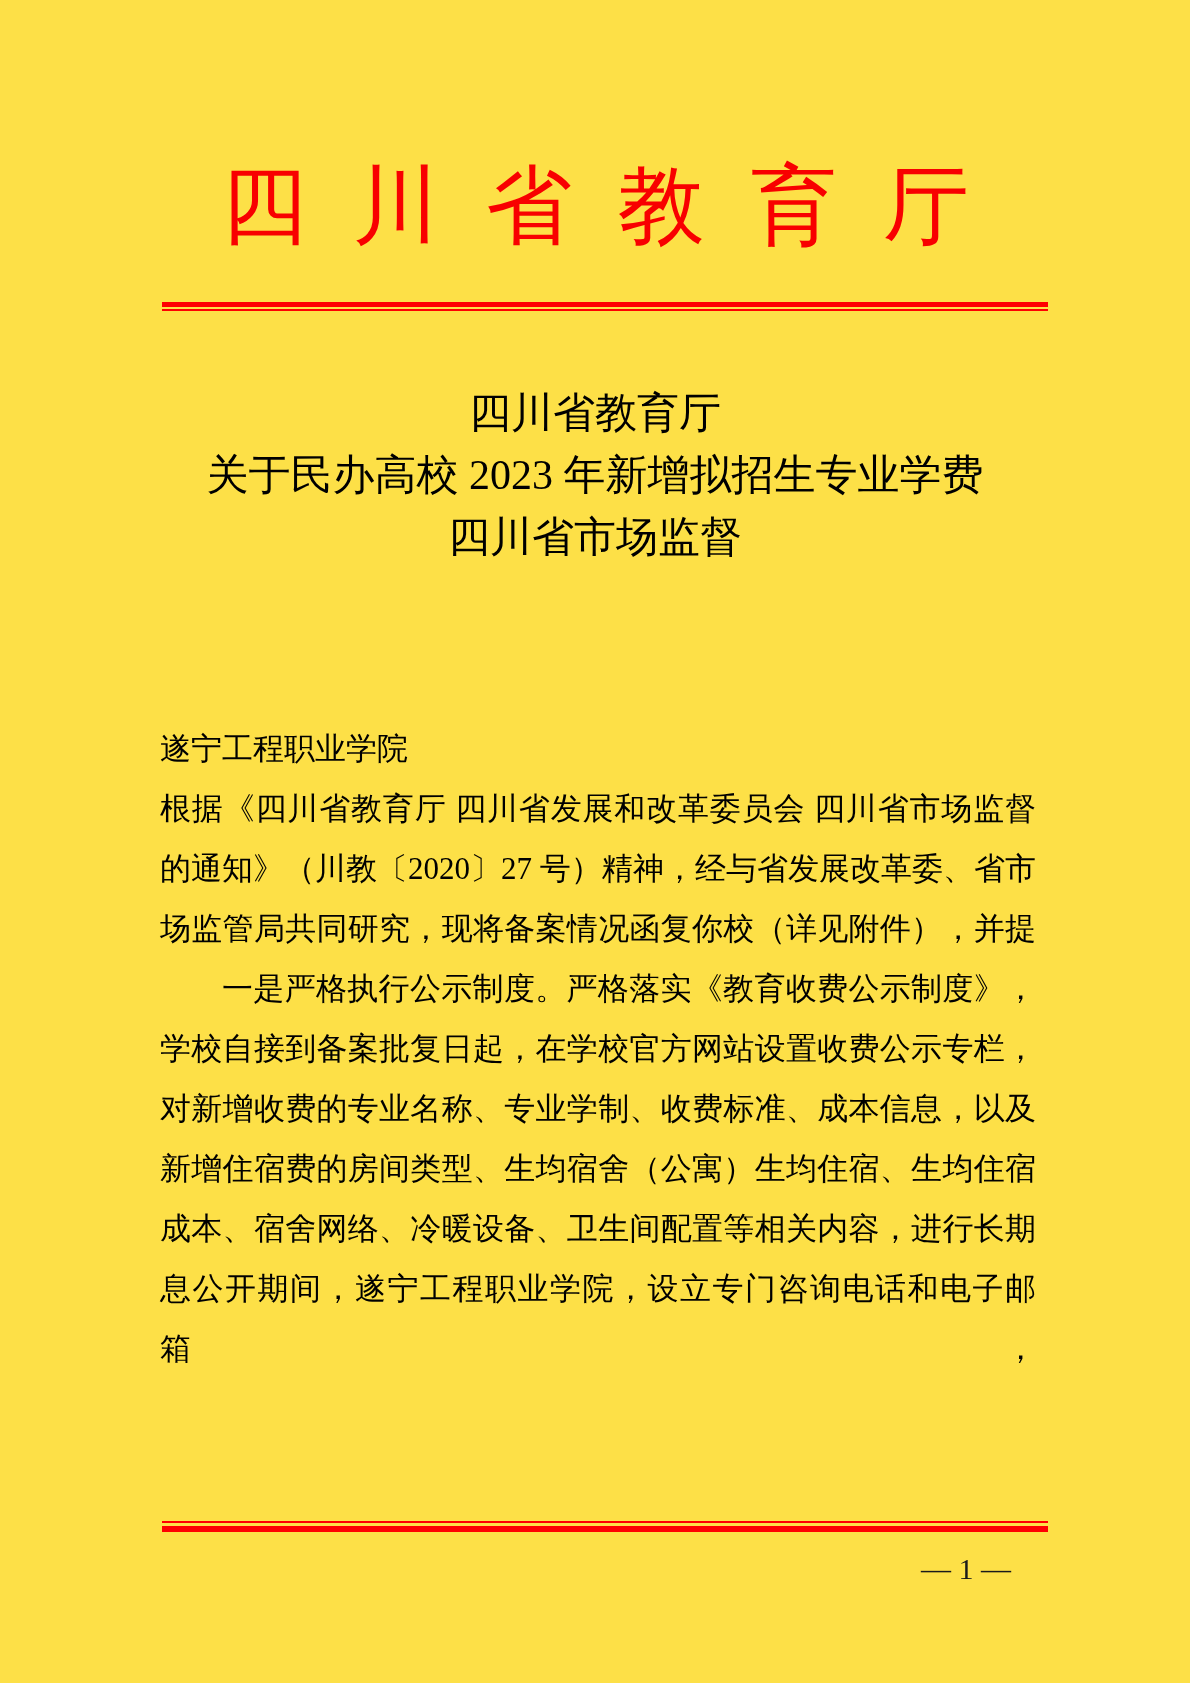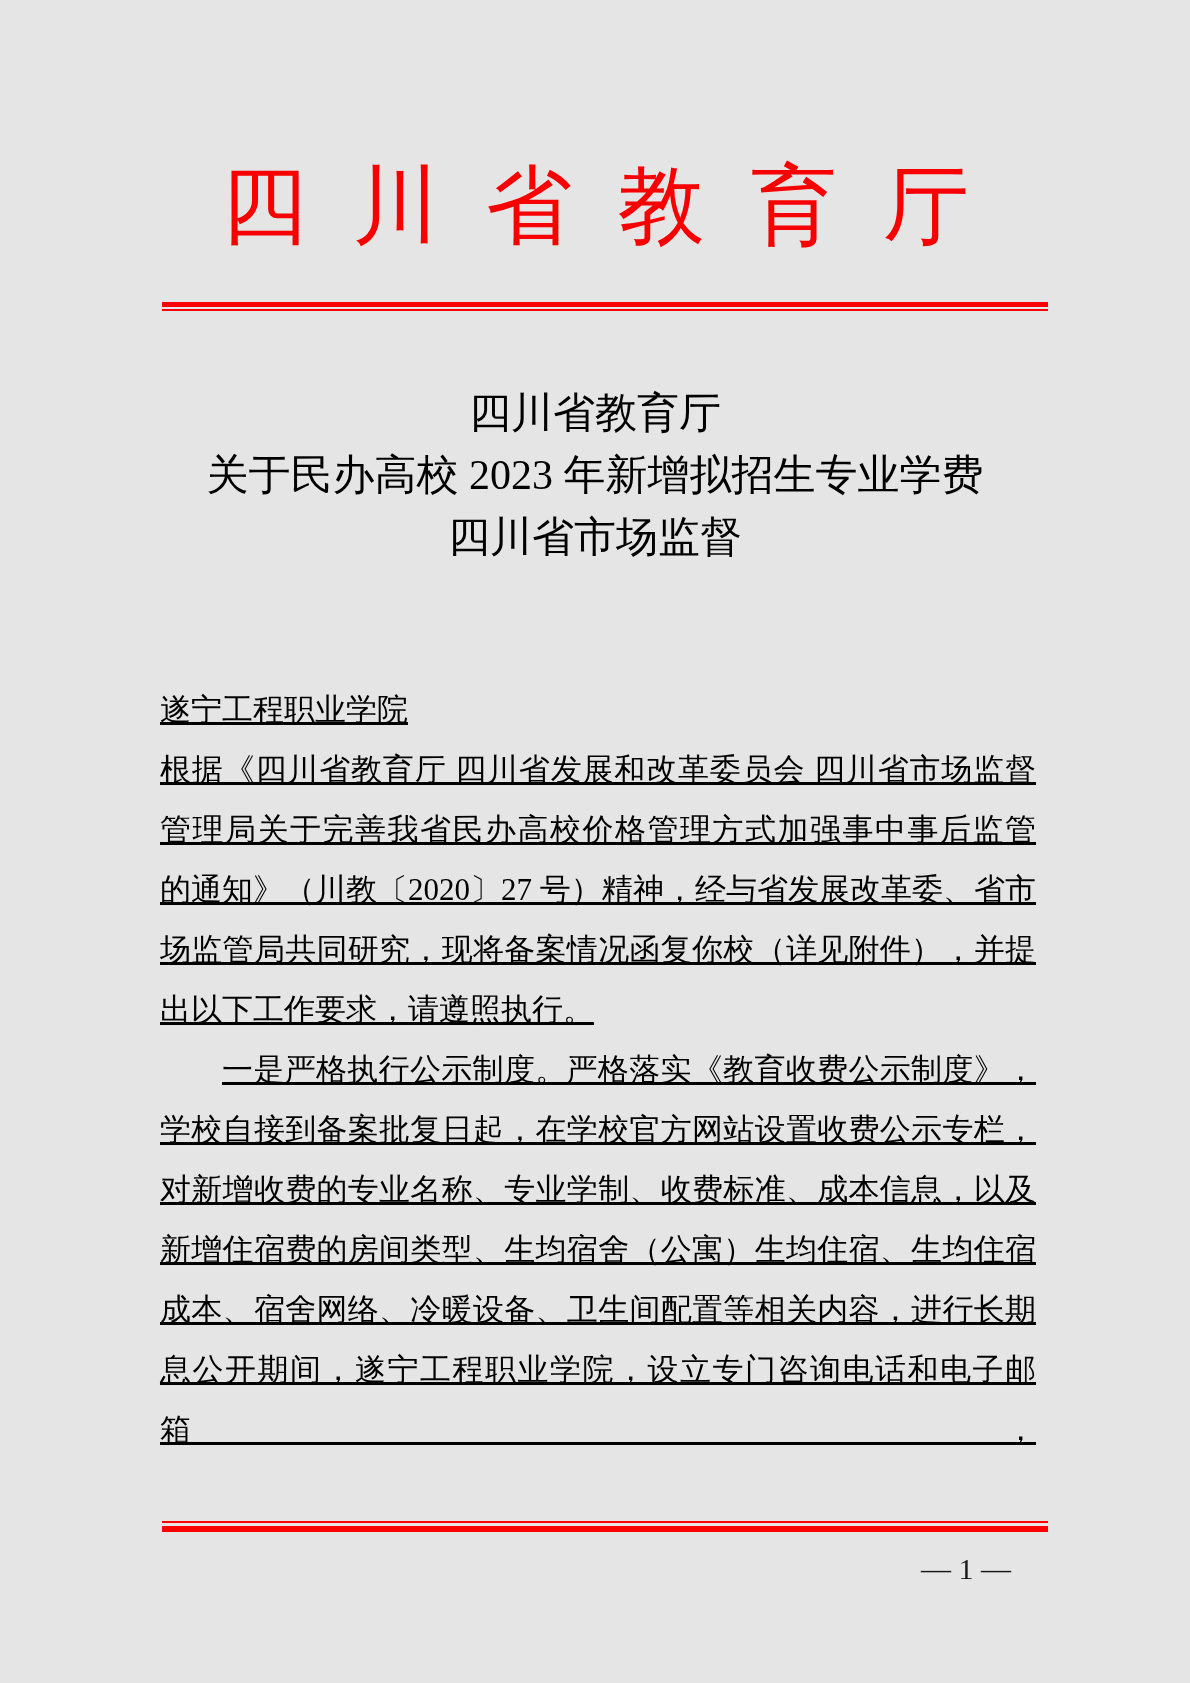--- a/index.html
+++ b/index.html
@@ -4,21 +4,21 @@
 <style>
   html, body {
     margin: 0;
     padding: 0;
     background: #ffffff;
   }
   .page {
     position: relative;
     width: 1190px;
     height: 1683px;
-    background: #e5e5e5;
+    background: #fde047;
     font-family: "Liberation Serif", serif;
     color: #000000;
     overflow: hidden;
   }
   
   .agency-header {
     position: absolute;
     top: 152px;
     left: 0;
     width: 1190px;
@@ -53,25 +53,24 @@
     width: 1190px;
     text-align: center;
     font-size: 42px;
     line-height: 62px;
     color: #000000;
   }
 
   
   .doc-body {
     position: absolute;
-    top: 680px;
+    top: 719px;
     left: 160px;
     width: 876px;
     font-size: 31px;
-    text-decoration: underline;
   }
   .line {
     height: 60px;
     line-height: 60px;
     text-align: left;
   }
   .line.stretch {
     text-align: justify;
     text-align-last: justify;
   }
@@ -106,24 +105,22 @@
 
   <div class="doc-title">
     <div>四川省教育厅</div>
     <div>关于民办高校 2023 年新增拟招生专业学费</div>
     <div>四川省市场监督</div>
   </div>
 
   <div class="doc-body">
     <div class="line">遂宁工程职业学院</div>
     <div class="line stretch">根据《四川省教育厅 四川省发展和改革委员会 四川省市场监督</div>
-    <div class="line stretch">管理局关于完善我省民办高校价格管理方式加强事中事后监管</div>
     <div class="line stretch">的通知》（川教〔2020〕27 号）精神，经与省发展改革委、省市</div>
     <div class="line stretch">场监管局共同研究，现将备案情况函复你校（详见附件），并提</div>
-    <div class="line">出以下工作要求，请遵照执行。</div>
     <div class="line stretch indent">一是严格执行公示制度。严格落实《教育收费公示制度》，</div>
     <div class="line stretch">学校自接到备案批复日起，在学校官方网站设置收费公示专栏，</div>
     <div class="line stretch">对新增收费的专业名称、专业学制、收费标准、成本信息，以及</div>
     <div class="line stretch">新增住宿费的房间类型、生均宿舍（公寓）生均住宿、生均住宿</div>
     <div class="line stretch">成本、宿舍网络、冷暖设备、卫生间配置等相关内容，进行长期</div>
     <div class="line stretch">息公开期间，遂宁工程职业学院，设立专门咨询电话和电子邮箱，</div>
   </div>
 
   <div class="rule rule-bottom">
     <div class="thin"></div>

